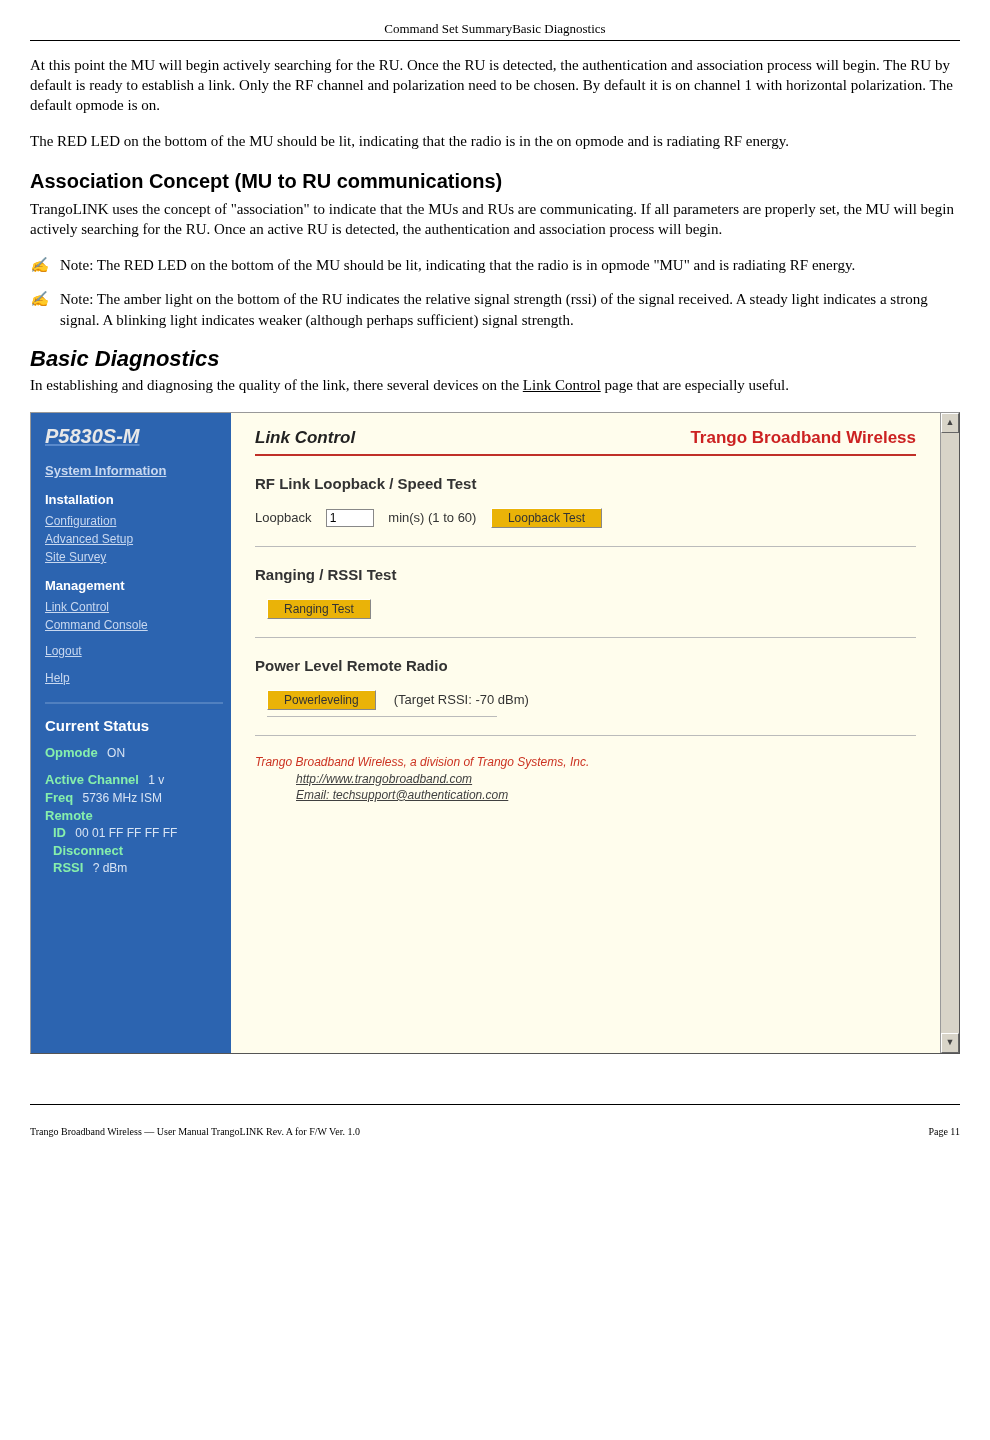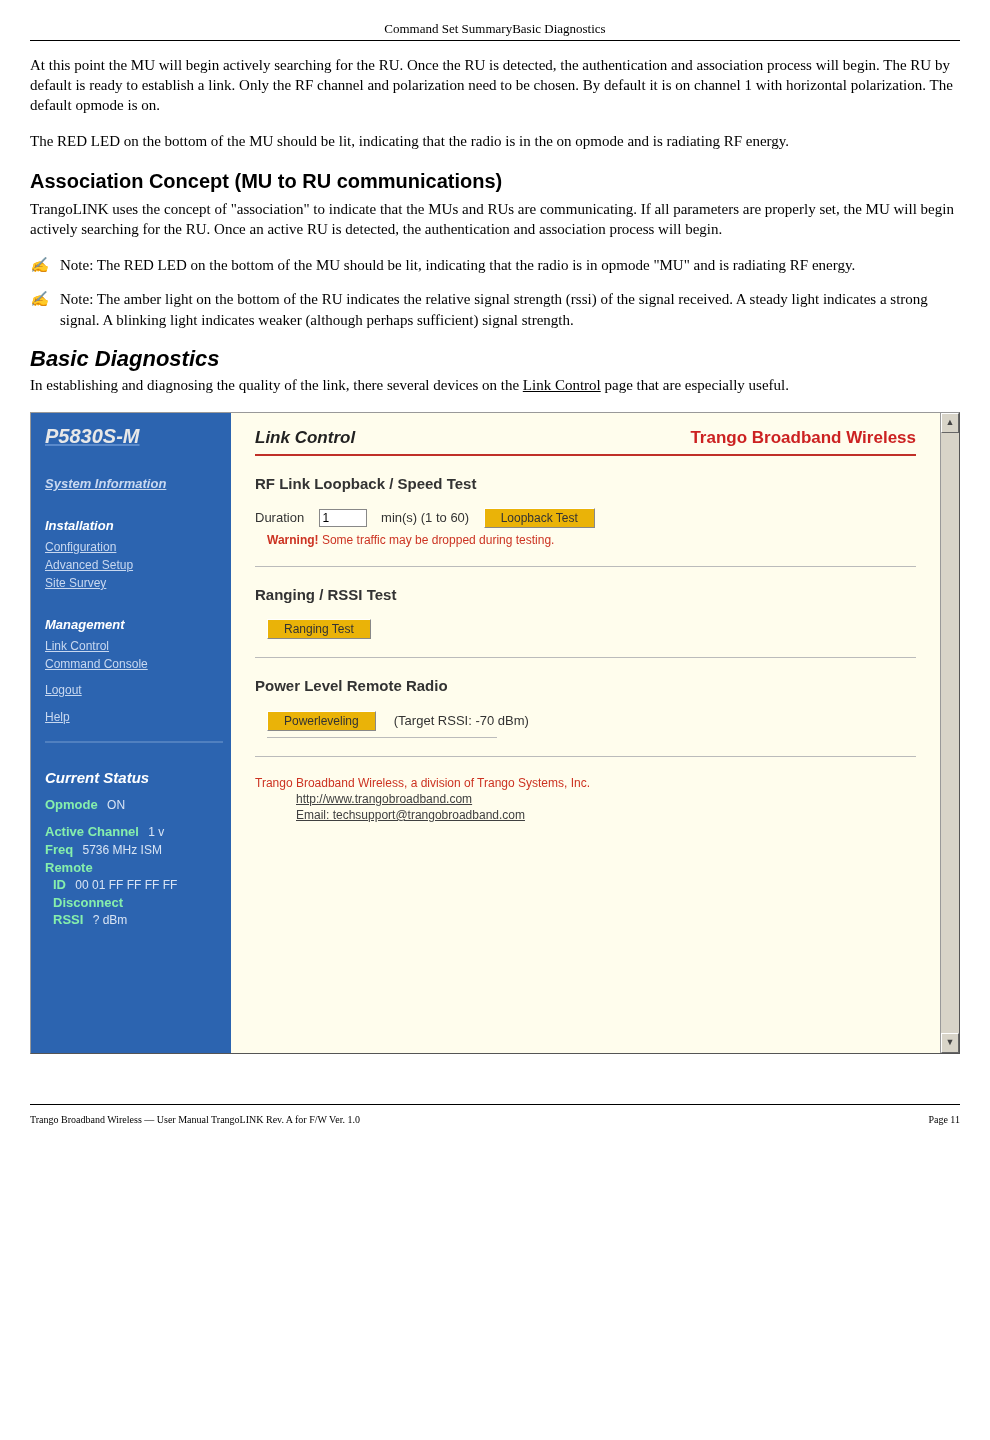--- a/index.html
+++ b/index.html
@@ -93,24 +93,23 @@
     .sidebar a {
       color: #C8D8F0;
       text-decoration: underline;
       display: block;
       margin-bottom: 2px;
       font-size: 12px;
     }
     .sidebar .sec {
       font-weight: bold;
       font-size: 13px;
-      margin-top: 25px;
+      margin-top: 12px;
       margin-bottom: 4px;
       display: block;
-      font-style: italic;
     }
     .sidebar .sec.u { text-decoration: underline; }
     .sidebar hr {
       border: none;
       border-top: 2px solid #5080c0;
       margin: 16px 0 8px 0;
     }
     .sidebar .status-label { font-weight: bold; color: #86efac; font-size: 13px; display:inline; }
     .sidebar .status-val { color: #d8e4f4; font-size: 12px; display:inline; margin-left: 6px;}
     .sidebar .sub { padding-left: 8px; }
@@ -176,34 +175,35 @@
       color: #CC3322;
       font-size: 12px;
       margin-top: 4px;
       padding-left: 12px;
     }
     .main .warn b { font-weight: bold; }
     .main .linkblock {
       color: #CC3322;
       font-size: 12px;
       margin-top: 10px;
+      font-style: italic;
     }
     .main .linkblock a {
       color: #404040;
       text-decoration: underline;
       display: block;
       padding-left: 41px;
     }
     .footer-row {
       display: flex;
       justify-content: space-between;
       border-top: 1px solid black;
       font-size: 10px;
       margin-top: 50px;
-      padding-top: 8px;
+      padding-top: 20px;
     }
     .ul { text-decoration: underline; }
   </style>
 </head>
 <body>
 
 <div class="header-row">
   <span>Command Set Summary</span>
   <span>Basic Diagnostics</span>
 </div>
@@ -272,31 +272,28 @@
 
   <div class="main">
     <div class="titlebar">
       <span class="lc">Link Control</span>
       <span class="brand">Trango Broadband Wireless</span>
     </div>
     <hr class="red">
 
     <h3>RF Link Loopback / Speed Test</h3>
     <div>
-      <span>Duration</span>
+      <span>Loopback</span>
       &nbsp;&nbsp;
       <input class="text" value="1" style="">
       &nbsp;&nbsp;
       <span>min(s)   (1 to 60)</span>
       &nbsp;&nbsp;
       <button class="btn">Loopback Test</button>
     </div>
-    <div class="warn">
-      <b>Warning!</b><span> Some traffic may be dropped during testing.</span>
-    </div>
 
     <hr class="gray">
 
     <h3>Ranging / RSSI Test</h3>
     <div style="padding-left:12px">
       <button class="btn">Ranging Test</button>
     </div>
 
     <hr class="gray">
 
@@ -306,21 +303,21 @@
       &nbsp;&nbsp;&nbsp;
       <span>(Target RSSI: -70 dBm)</span>
     </div>
     <hr class="gray" style="margin:6px 0 0 12px; width:230px">
 
     <hr class="gray">
 
     <div class="linkblock">
       <span>Trango Broadband Wireless, a division of Trango Systems, Inc.</span>
       <a>http://www.trangobroadband.com</a>
-      <a>Email: techsupport@trangobroadband.com</a>
+      <a>Email: techsupport@authentication.com</a>
     </div>
   </div>
 
   <div class="scrollbar">
     <div class="scrollbtn">▲</div>
     <div class="scrollbtn">▼</div>
   </div>
 </div>
 
 <div class="footer-row">

